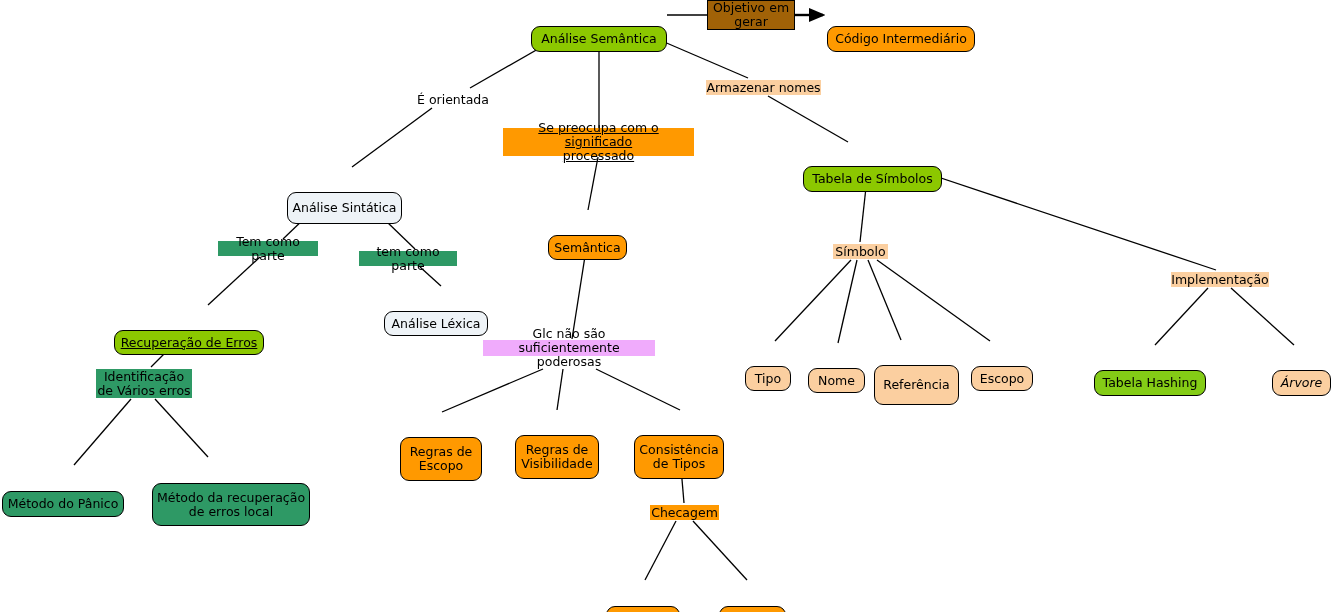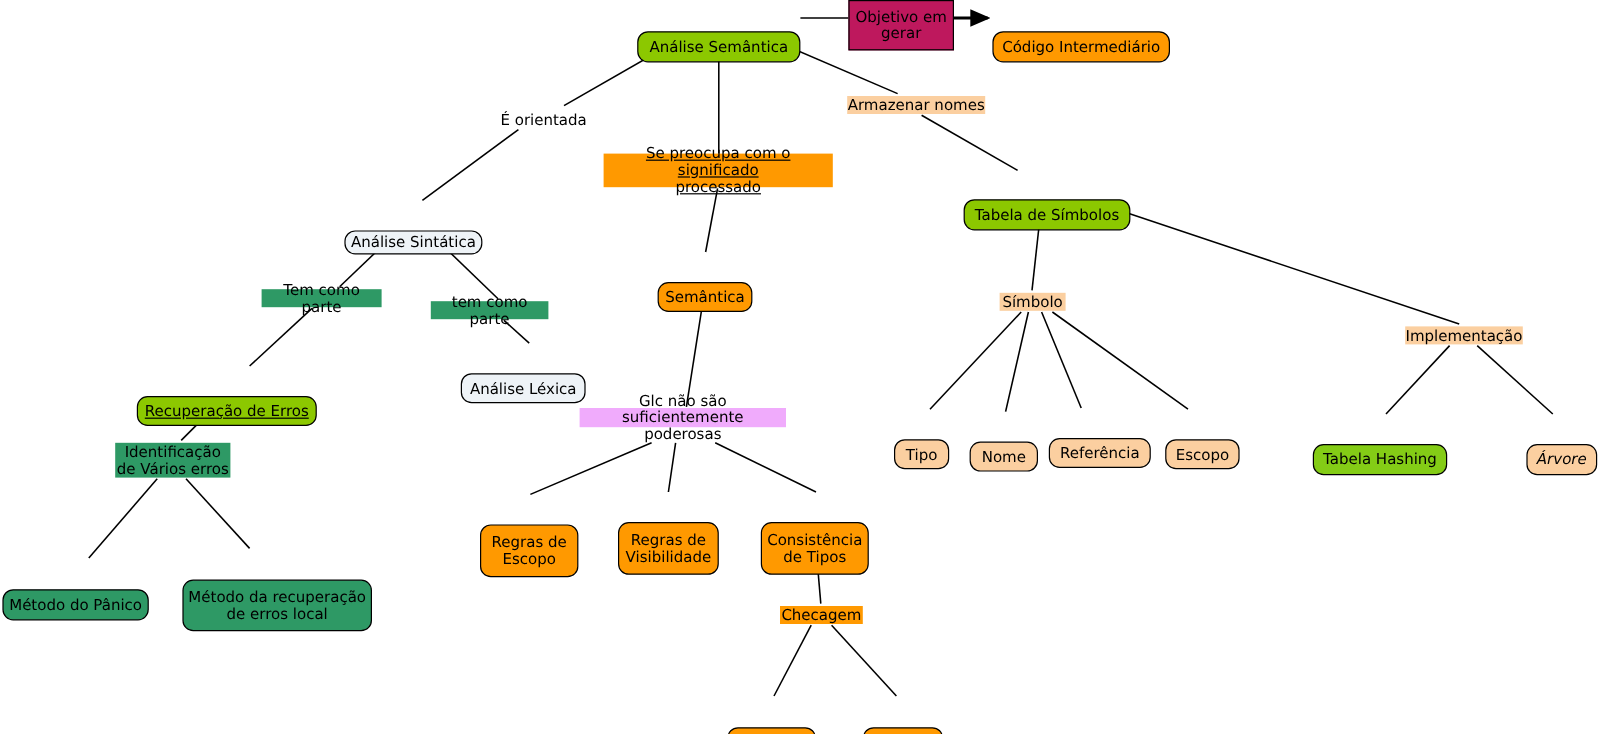--- a/index.html
+++ b/index.html
@@ -95,41 +95,41 @@
         <line x1="851" y1="260" x2="775" y2="341" stroke="#000000" stroke-width="1.3"></line>
         <line x1="857" y1="260" x2="838" y2="343" stroke="#000000" stroke-width="1.3"></line>
         <line x1="868" y1="260" x2="901" y2="340" stroke="#000000" stroke-width="1.3"></line>
         <line x1="877" y1="260" x2="990" y2="341" stroke="#000000" stroke-width="1.3"></line>
         <line x1="1208" y1="288" x2="1155" y2="345" stroke="#000000" stroke-width="1.3"></line>
         <line x1="1231" y1="288" x2="1294" y2="345" stroke="#000000" stroke-width="1.3"></line>
       </g>
   </svg>
   <div id="node-layer">
       <div class="node rounded" style="left: 531px; top: 2px; width: 136px; height: 26px; background: rgb(140, 200, 0);">Análise Semântica</div>
-      <div class="node rect" style="left: 707px; top: 0px; width: 88px; height: 42px; background: #be185d;">Objetivo em
+      <div class="node rect" style="left: 707px; top: 0px; width: 88px; height: 30px; background: #a16207;">Objetivo em
 gerar</div>
       <div class="node rounded" style="left: 827px; top: 2px; width: 148px; height: 26px; background: rgb(255, 153, 0);">Código Intermediário</div>
       <div class="node label plain" style="left: 417px; top: 92px; width: 72px; height: 15px;">É orientada</div>
       <div class="node label" style="left: 706px; top: 80px; width: 115px; height: 15px; background: rgb(251, 207, 160);">Armazenar nomes</div>
       <div class="node label" style="left: 503px; top: 128px; width: 191px; height: 28px; background: rgb(255, 153, 0); text-decoration: underline;">Se preocupa com o significado
 processado</div>
-      <div class="node rounded" style="left: 287px; top: 168px; width: 115px; height: 20px; background: rgb(238, 243, 247);">Análise Sintática</div>
+      <div class="node rounded" style="left: 287px; top: 168px; width: 115px; height: 32px; background: rgb(238, 243, 247);">Análise Sintática</div>
       <div class="node rounded" style="left: 803px; top: 142px; width: 139px; height: 26px; background: rgb(140, 200, 0);">Tabela de Símbolos</div>
       <div class="node rounded" style="left: 548px; top: 211px; width: 79px; height: 25px; background: rgb(255, 153, 0);">Semântica</div>
       <div class="node label" style="left: 218px; top: 241px; width: 100px; height: 15px; background: rgb(46, 153, 101);">Tem como parte</div>
       <div class="node label" style="left: 359px; top: 251px; width: 98px; height: 15px; background: rgb(46, 153, 101);">tem como parte</div>
       <div class="node label" style="left: 833px; top: 244px; width: 55px; height: 15px; background: rgb(251, 207, 160);">Símbolo</div>
       <div class="node label" style="left: 1171px; top: 272px; width: 98px; height: 15px; background: rgb(251, 207, 160);">Implementação</div>
       <div class="node rounded" style="left: 384px; top: 287px; width: 104px; height: 25px; background: rgb(238, 243, 247);">Análise Léxica</div>
       <div class="node rounded" style="left: 114px; top: 306px; width: 150px; height: 25px; background: rgb(140, 200, 0); text-decoration: underline;">Recuperação de Erros</div>
       <div class="node label" style="left: 483px; top: 340px; width: 172px; height: 16px; background: #f0abfc;">Glc não são suficientemente
 poderosas</div>
       <div class="node rounded" style="left: 745px; top: 342px; width: 46px; height: 25px; background: rgb(251, 207, 160);">Tipo</div>
       <div class="node rounded" style="left: 808px; top: 344px; width: 57px; height: 25px; background: rgb(251, 207, 160);">Nome</div>
-      <div class="node rounded" style="left: 874px; top: 341px; width: 85px; height: 25px; background: rgb(251, 207, 160);">Referência</div>
+      <div class="node rounded" style="left: 874px; top: 341px; width: 85px; height: 40px; background: rgb(251, 207, 160);">Referência</div>
       <div class="node rounded" style="left: 971px; top: 342px; width: 62px; height: 25px; background: rgb(251, 207, 160);">Escopo</div>
       <div class="node rounded" style="left: 1094px; top: 346px; width: 112px; height: 26px; background: #84cc16;">Tabela Hashing</div>
       <div class="node rounded" style="left: 1272px; top: 346px; width: 59px; height: 26px; background: rgb(251, 207, 160); font-style: italic;">Árvore</div>
       <div class="node label" style="left: 96px; top: 369px; width: 96px; height: 29px; background: rgb(46, 153, 101);">Identificação
 de Vários erros</div>
       <div class="node rounded" style="left: 400px; top: 413px; width: 82px; height: 44px; background: rgb(255, 153, 0);">Regras de
 Escopo</div>
       <div class="node rounded" style="left: 515px; top: 411px; width: 84px; height: 44px; background: rgb(255, 153, 0);">Regras de
 Visibilidade</div>
       <div class="node rounded" style="left: 634px; top: 411px; width: 90px; height: 44px; background: rgb(255, 153, 0);">Consistência

